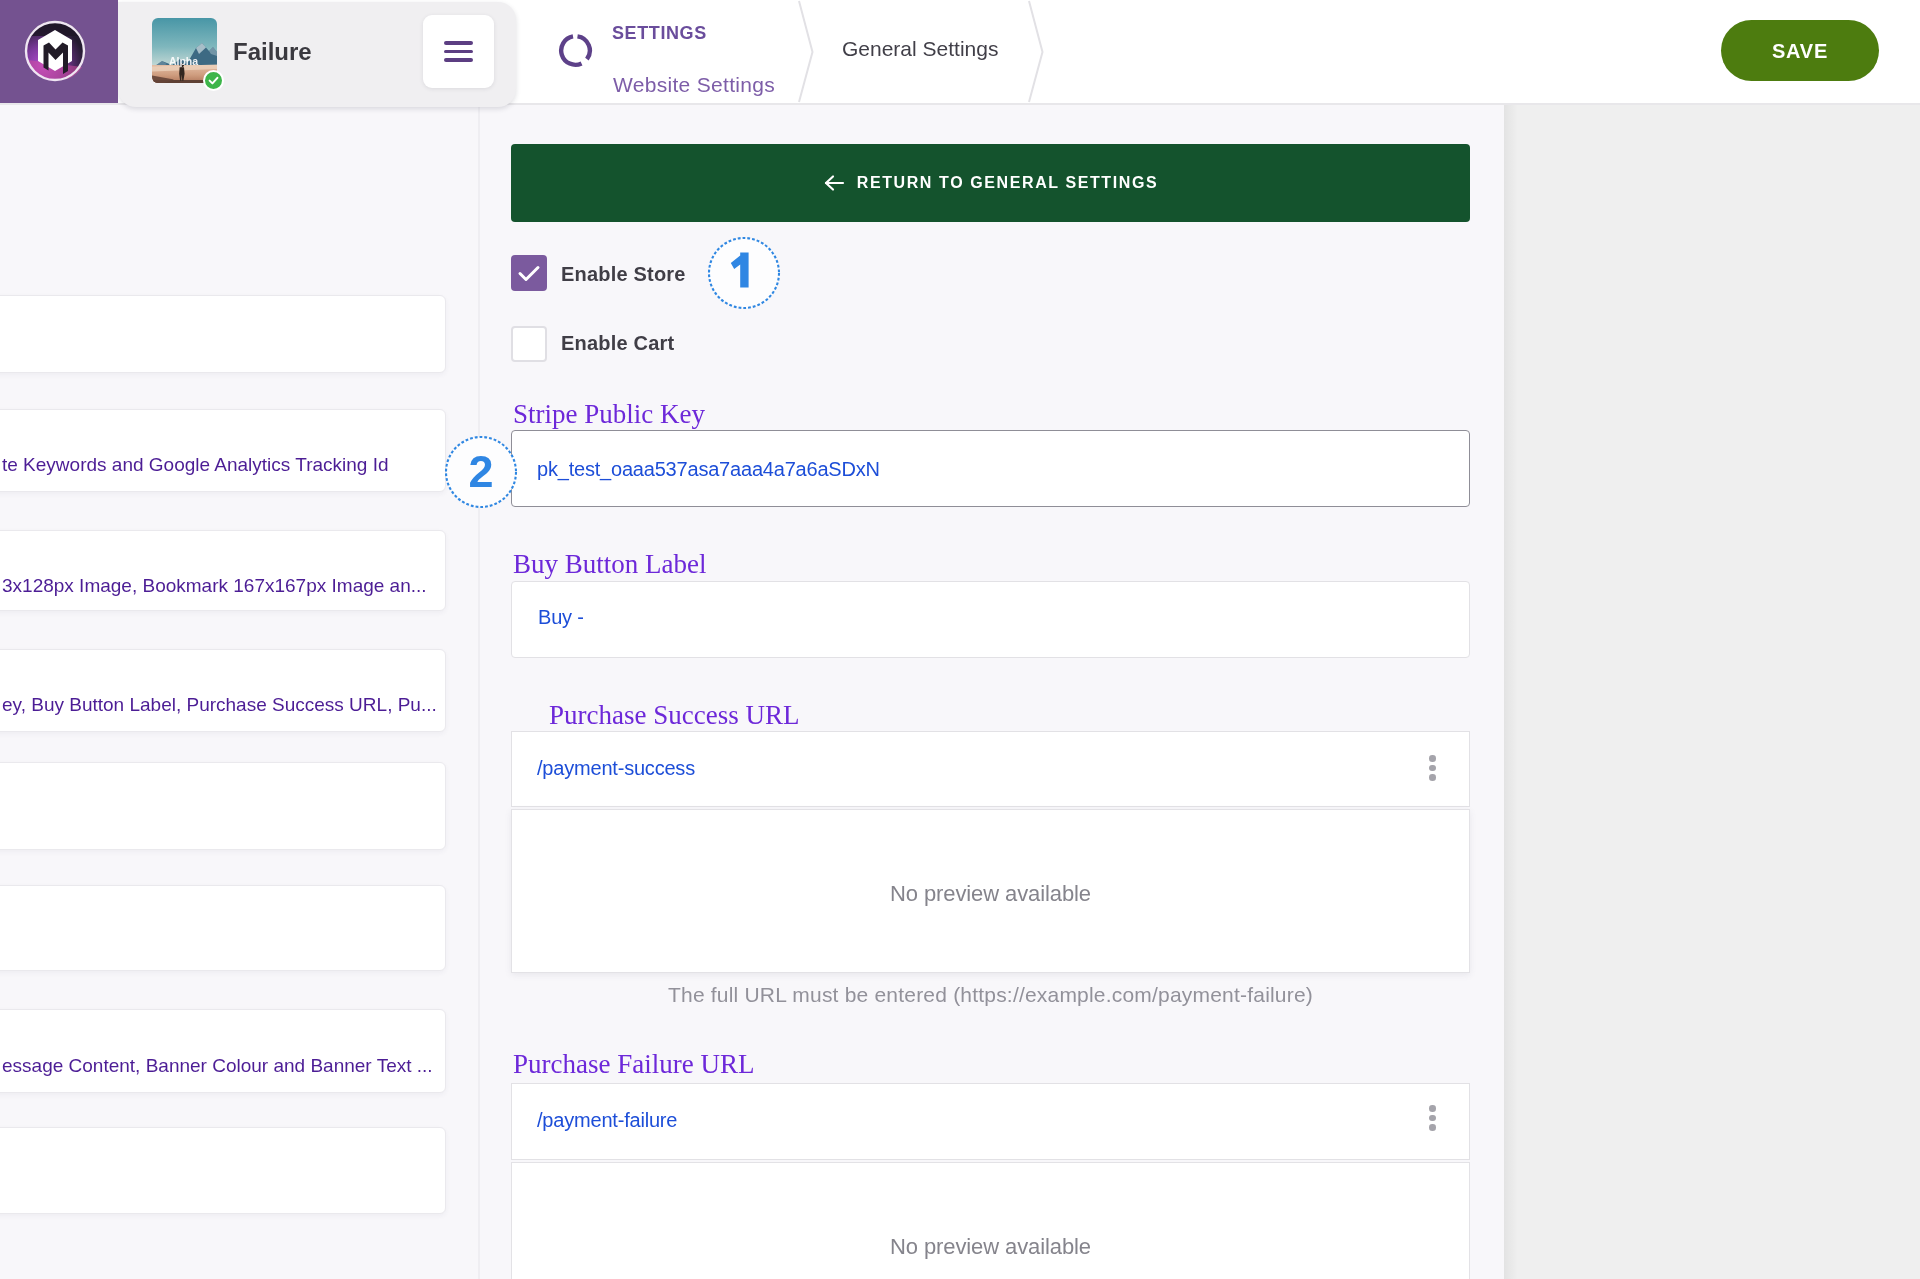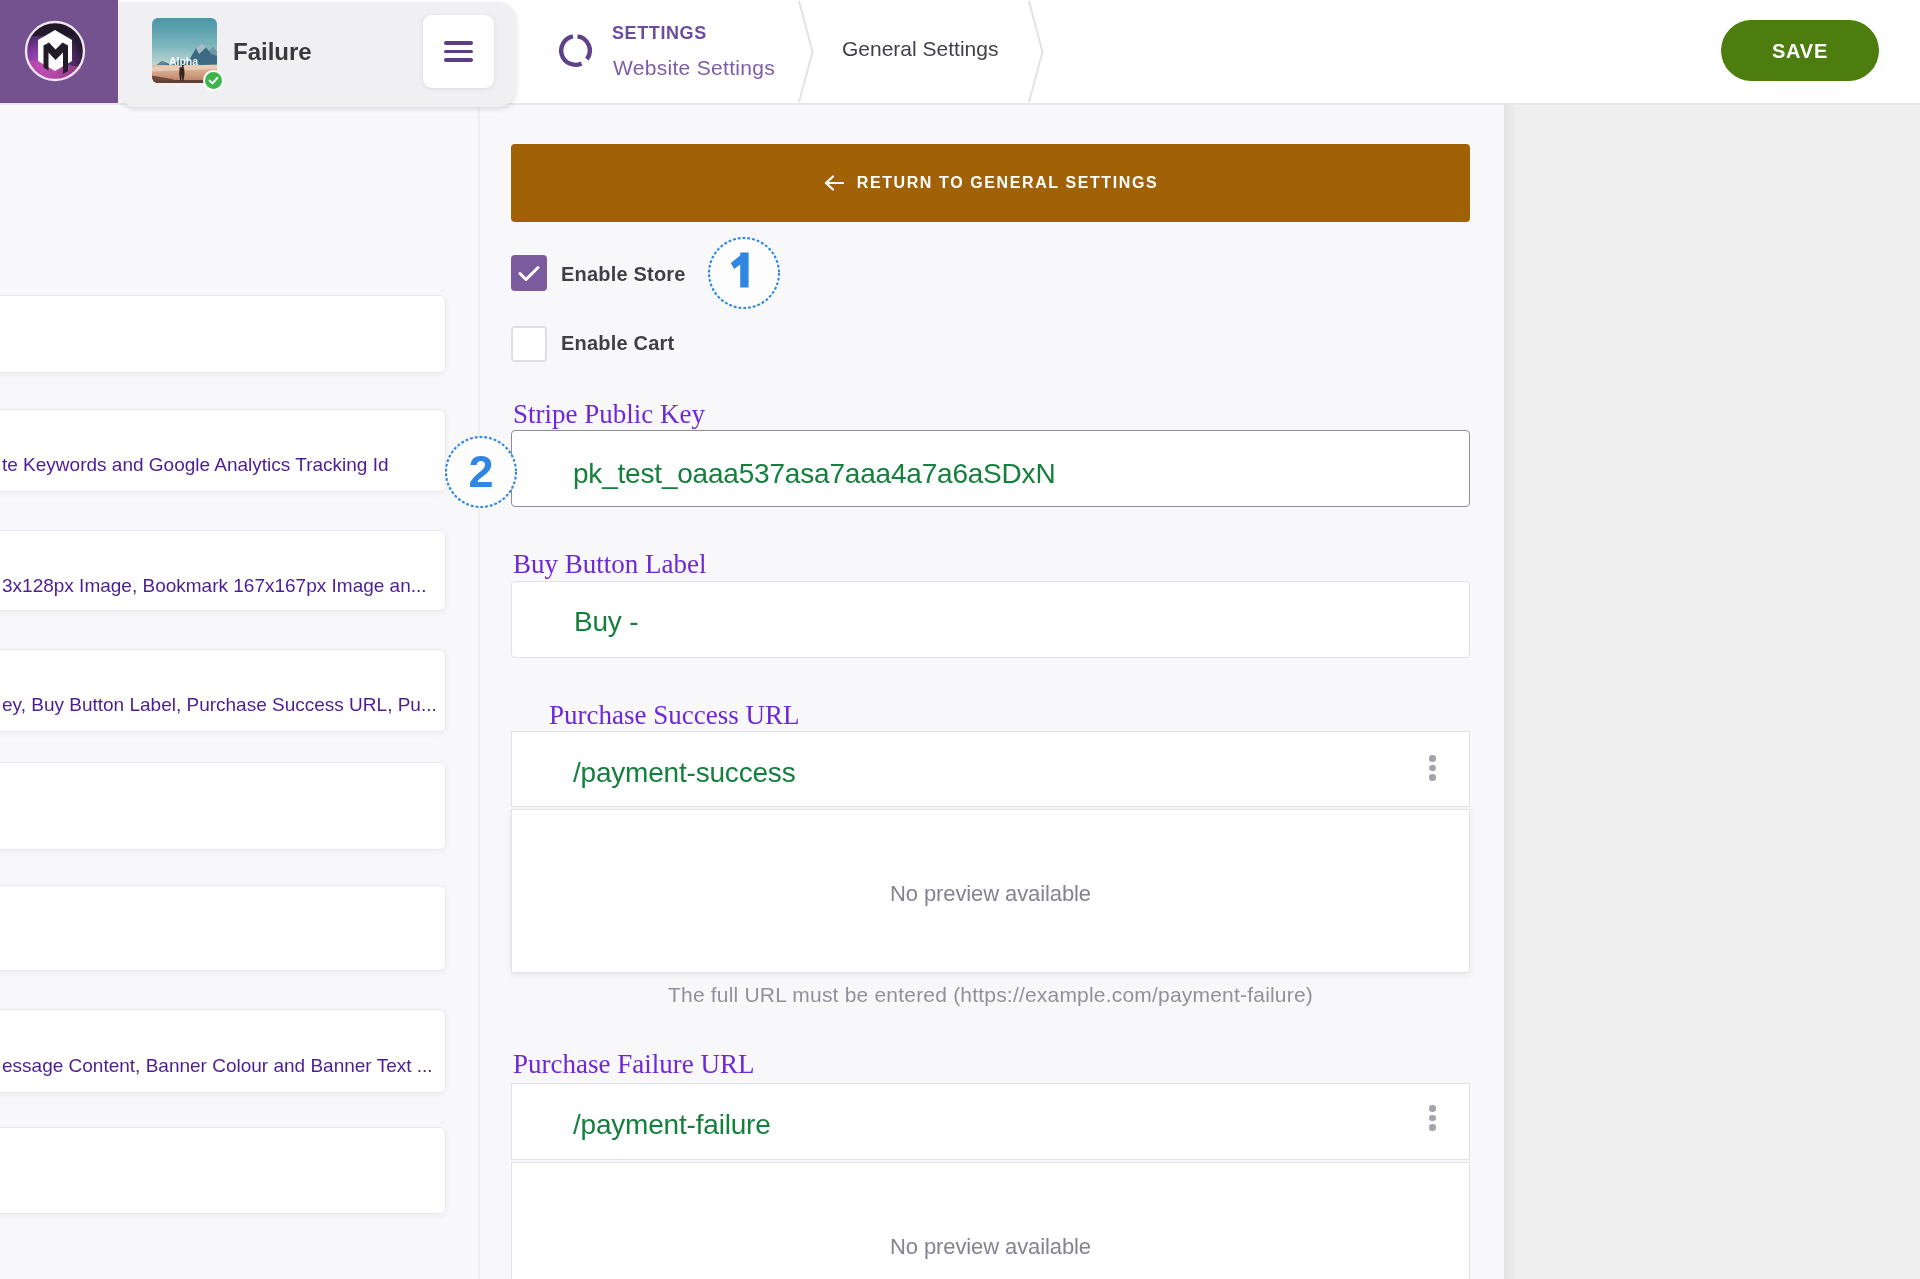--- a/index.html
+++ b/index.html
@@ -25,21 +25,21 @@
 <div class="abs lcard" style="top:1127px; height:87px;"></div>
 <style>
   .lcard { left:-60px; width:506px; background:#ffffff; border:1px solid #eae9ed; border-radius:6px; box-shadow:0 2px 5px rgba(60,60,90,0.05); }
   .ltext { position:absolute; left:2px; font-size:19px; color:#4c1d95; white-space:nowrap; letter-spacing:0; }
 </style>
 <div class="abs ltext" style="top:454px;">te Keywords and Google Analytics Tracking Id</div>
 <div class="abs ltext" style="top:575px;">3x128px Image, Bookmark 167x167px Image an...</div>
 <div class="abs ltext" style="top:694px;">ey, Buy Button Label, Purchase Success URL, Pu...</div>
 <div class="abs ltext" style="top:1055px;">essage Content, Banner Colour and Banner Text ...</div>
 
-<div class="abs" id="returnbtn" style="left:511px; top:144px; width:959px; height:78px; background:#a16207; border-radius:4px; color:#ffffff; text-align:center; line-height:78px; font-size:16px; font-weight:bold; letter-spacing:1.6px;">
+<div class="abs" id="returnbtn" style="left:511px; top:144px; width:959px; height:78px; background:#14532d; border-radius:4px; color:#ffffff; text-align:center; line-height:78px; font-size:16px; font-weight:bold; letter-spacing:1.6px;">
 <svg style="vertical-align:-4px; margin-right:12px;" width="22" height="18" viewBox="0 0 22 18">
       <g fill="none" stroke="#ffffff" stroke-width="2.2" stroke-linecap="round" stroke-linejoin="round">
         <path d="M20 9 L3 9"></path>
         <path d="M10 2.5 L3 9 L10 15.5"></path>
       </g>
     </svg>RETURN TO GENERAL SETTINGS</div>
 
 <div class="abs" style="left:511px; top:255px; width:36px; height:36px; background:#7b5a9e; border-radius:4px;">
   <svg width="36" height="36" viewBox="0 0 36 36">
       <path d="M9 18.5 L15 24.5 L27 12.5" fill="none" stroke="#ffffff" stroke-width="3" stroke-linecap="round" stroke-linejoin="round"></path>
@@ -76,21 +76,21 @@
 <div class="abs kebab" style="left:1429px; top:1105px;">
     <i></i>
     <i></i>
     <i></i>
   </div>
 <div class="abs" style="left:511px; top:1162px; width:959px; height:117px; background:#ffffff; border:1px solid #e3e2e6; border-bottom:none;"></div>
 <div class="abs" style="left:511px; top:1234px; width:959px; text-align:center; font-size:22px; letter-spacing:-0.1px; color:#85848c;">No preview available</div>
 
 <style>
   .lbl { font-size:27px; color:#6d28d9;font-family:Liberation Serif, serif; }
-  .itext { font-size:28px; color:#15803d; letter-spacing:-0.2px;margin-left:36px; }
+  .itext { font-size:20px; color:#1d4ed8; letter-spacing:-0.2px; }
   .kebab i { display:block; width:6.5px; height:6.5px; border-radius:50%; background:#a5a4ab; margin-bottom:3.2px; }
 </style>
 
 <svg class="abs" style="left:706px; top:235px;" width="76" height="76" viewBox="0 0 76 76">
   <circle cx="38" cy="38" r="35" fill="#fdfdfe" stroke="#2f87e2" stroke-width="2.1" stroke-dasharray="2.8 2"></circle>
   <path d="M34.2 17.6 L42.6 17.6 L42.6 52.4 L34.2 52.4 L34.2 29.6 L28.2 34.0 L24.8 27.9 L34.2 20.6 Z" fill="#2f86e3"></path>
 </svg>
 <svg class="abs" style="left:443px; top:434px;" width="76" height="76" viewBox="0 0 76 76">
   <circle cx="38" cy="38" r="35" fill="#fdfdfe" stroke="#2f87e2" stroke-width="2.1" stroke-dasharray="2.8 2"></circle>
   <text x="38" y="52.5" font-family="Liberation Sans" font-size="45" font-weight="bold" fill="#2f86e3" text-anchor="middle">2</text>
@@ -166,16 +166,16 @@
 </svg>
 
 <svg class="abs" style="left:558px; top:33px;" width="35" height="35" viewBox="0 0 35 35">
   <g fill="none" stroke="#5d4189" stroke-width="4.4">
     <path d="M15.02 3.42 A 14.3 14.3 0 1 0 23.54 30.46"></path>
     <path d="M28.92 26.11 A 14.3 14.3 0 0 0 19.49 3.34"></path>
   </g>
 </svg>
 
 <div class="abs" style="left:612px; top:23px; font-size:18px; font-weight:bold; letter-spacing:0.6px; color:#6a4d9c;">SETTINGS</div>
-<div class="abs" style="left:613px; top:56px; font-size:21px; letter-spacing:0.3px; color:#7d5da8;">Website Settings</div>
+<div class="abs" style="left:613px; top:73px; font-size:21px; letter-spacing:0.3px; color:#7d5da8;">Website Settings</div>
 <div class="abs" style="left:842px; top:37px; font-size:21px; color:#413f48;">General Settings</div>
 
 <div class="abs" style="left:1721px; top:20px; width:158px; height:61px; background:#4d7c0f; border-radius:31px; color:#ffffff; font-size:20px; font-weight:bold; letter-spacing:0.8px; text-align:center; line-height:62px;">SAVE</div>
 
 </body></html>

